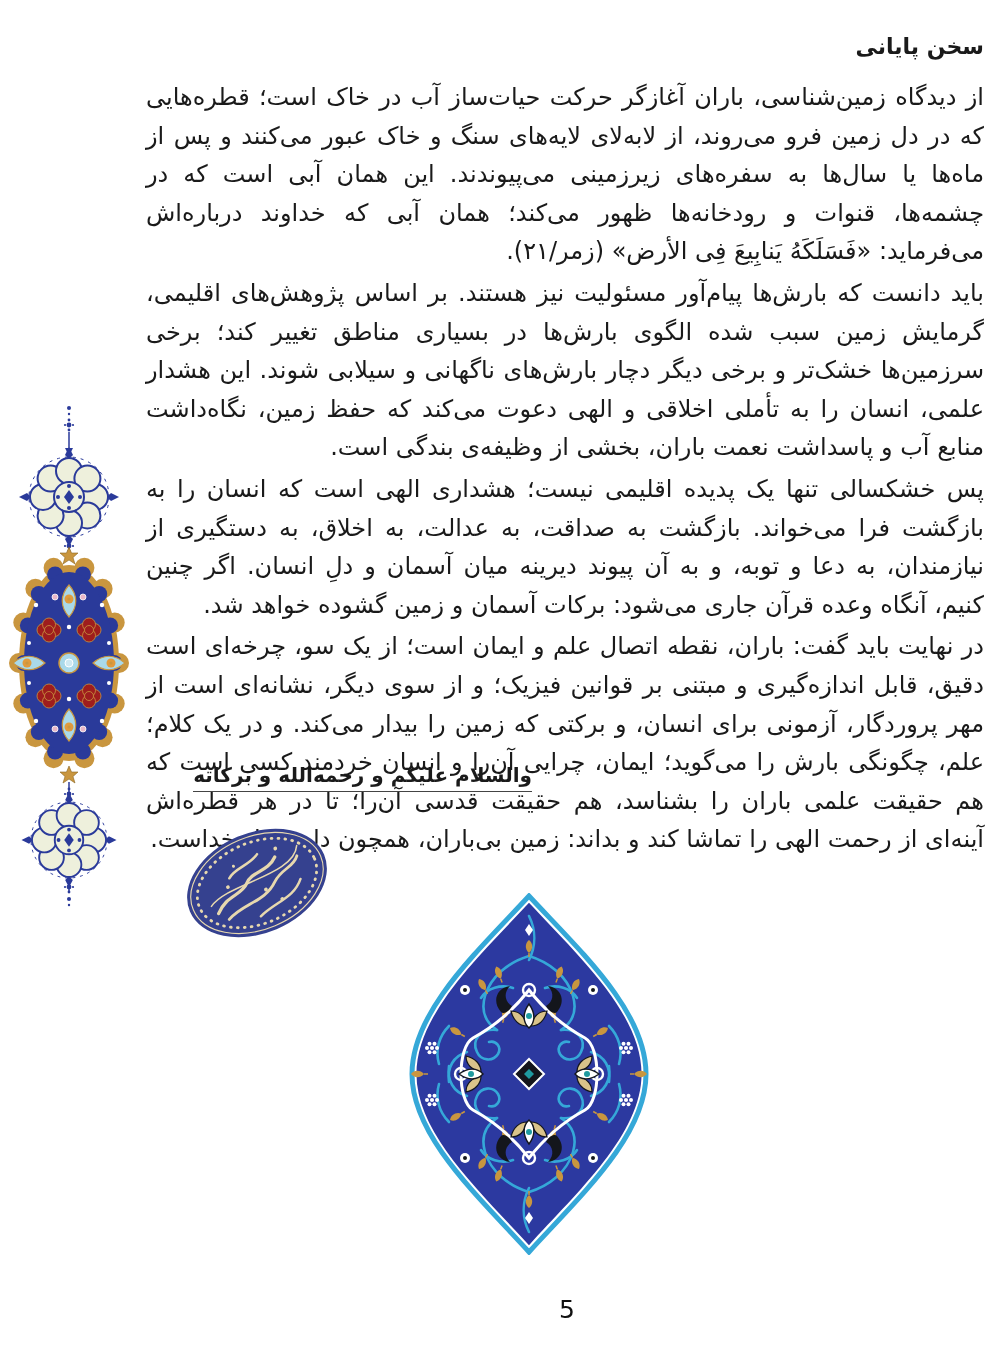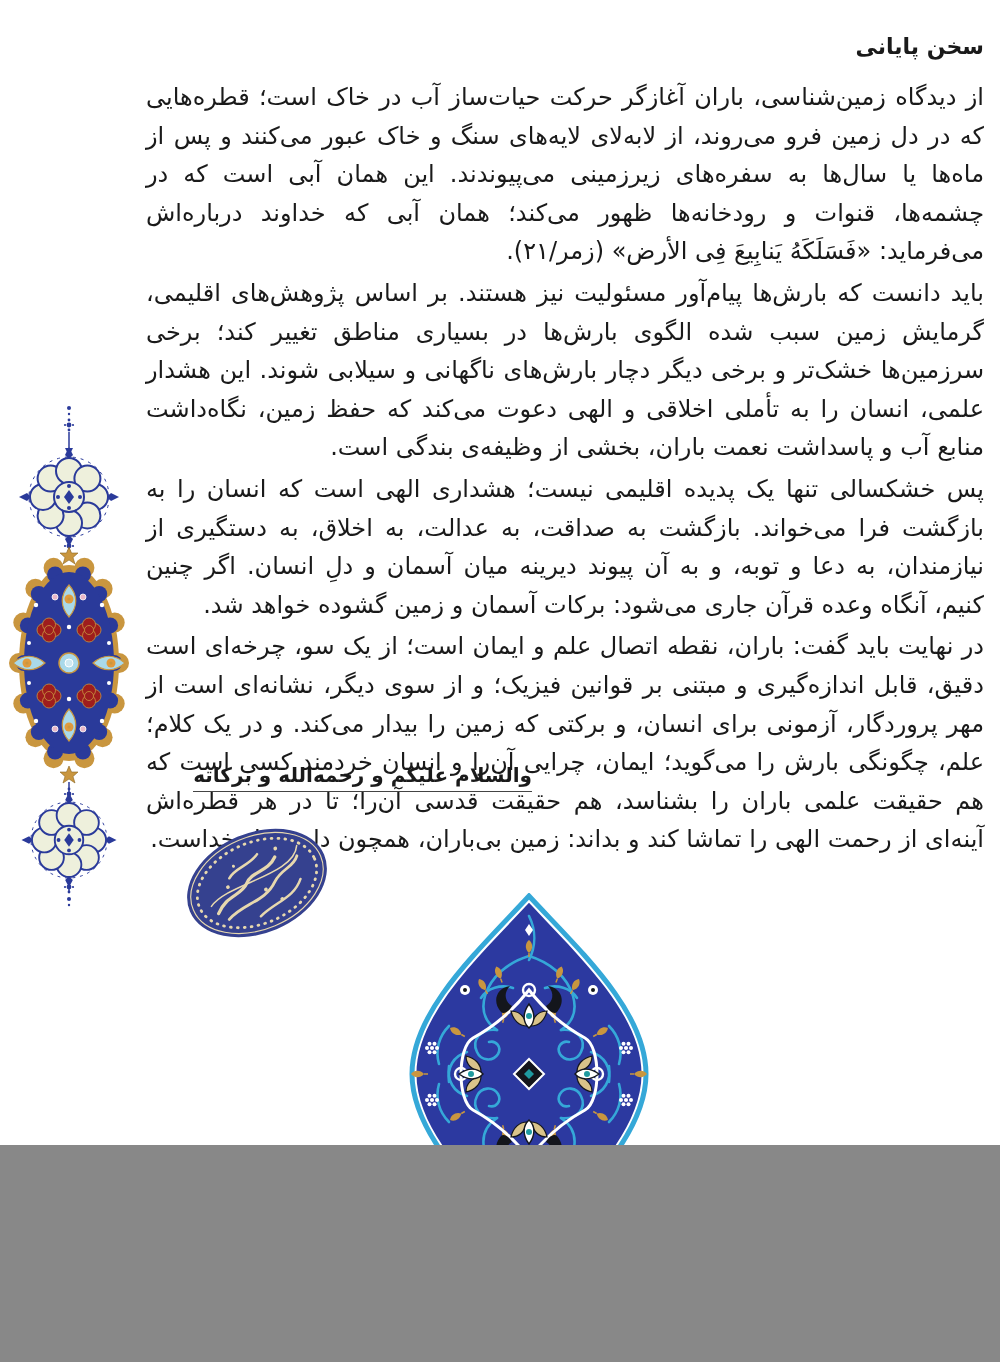--- a/index.html
+++ b/index.html
@@ -3,21 +3,21 @@
 <meta charset="utf-8">
 <style>
   :root{
     --royal_blue:#2c39a0; --navy:#2a3a9a; --cyan:#35a8d8; --light_cyan:#a9d9ea;
     --gold:#c9963f; --orange:#e09a3c; --red:#9e1d1d; --cream:#eef0dc;
     --pink:#e8b7c8; --teal:#1f9aa0; --stamp_blue:#35418f; --stamp_cream:#e7d8ae;
     --ink:#1a1a1a; --underline:#444;
   }
   html,body{margin:0;padding:0;background:#888;}
   .page{
-    width:1000px;height:1145px;position:relative;background:#ffffff;
+    width:1000px;height:1362px;position:relative;background:#ffffff;
     margin:0 auto;overflow:hidden;
     font-family:"DejaVu Sans","Liberation Sans",sans-serif;
     color:var(--ink);
   }
   .title{
     position:absolute;top:34px;right:16px;margin:0;
     font-size:22px;font-weight:bold;direction:rtl;
   }
   .body-text{
     position:absolute;top:78px;right:16px;width:838px;

